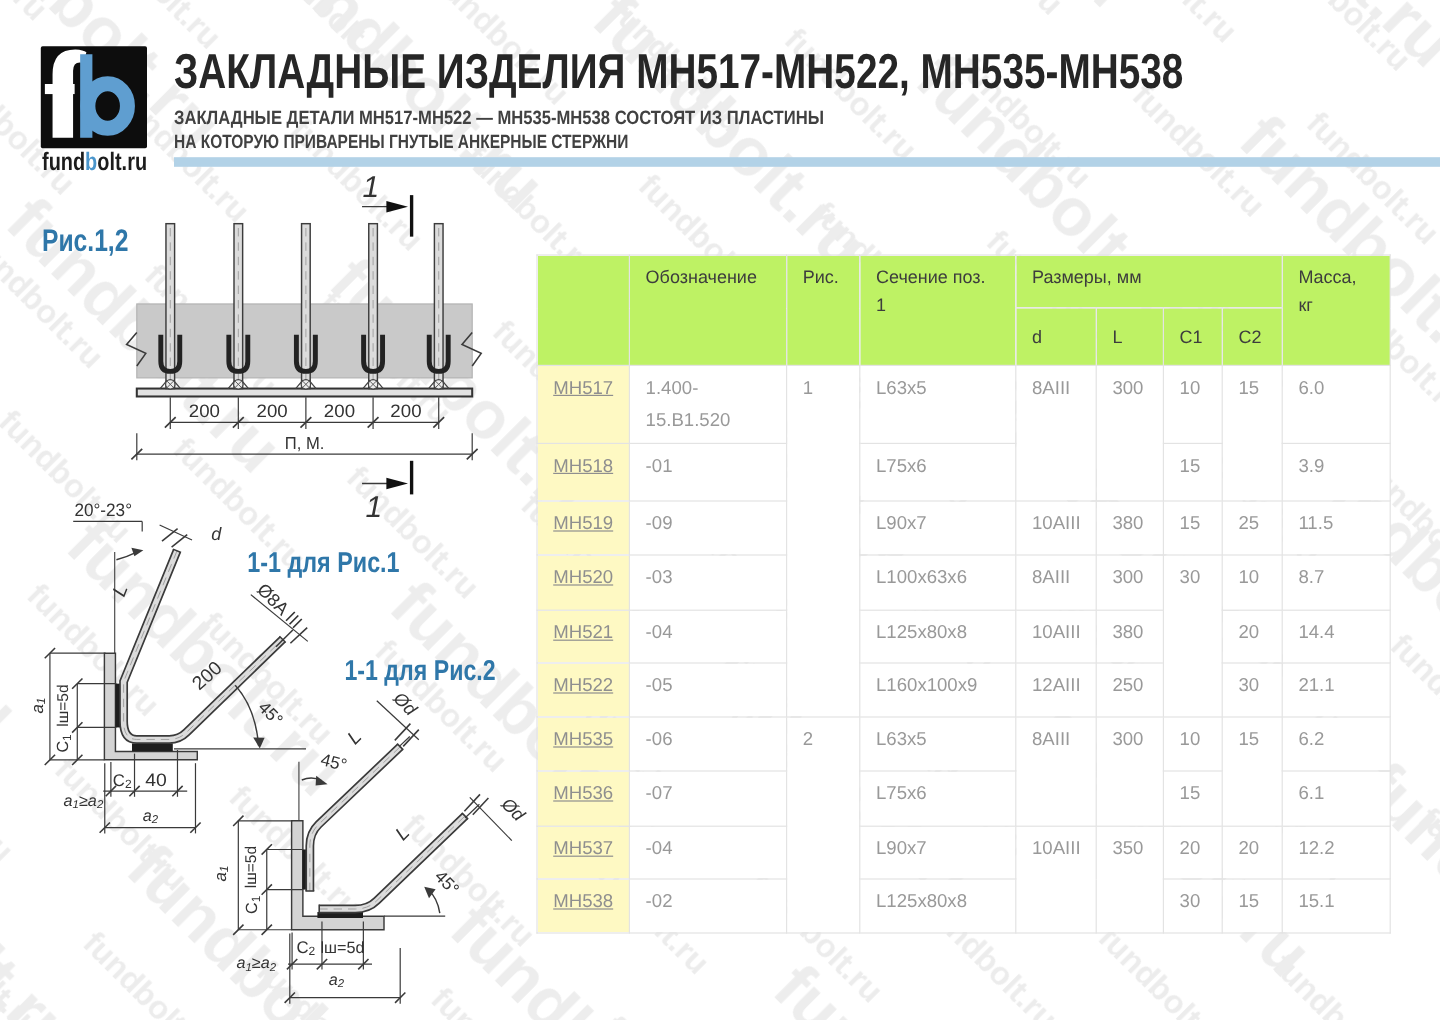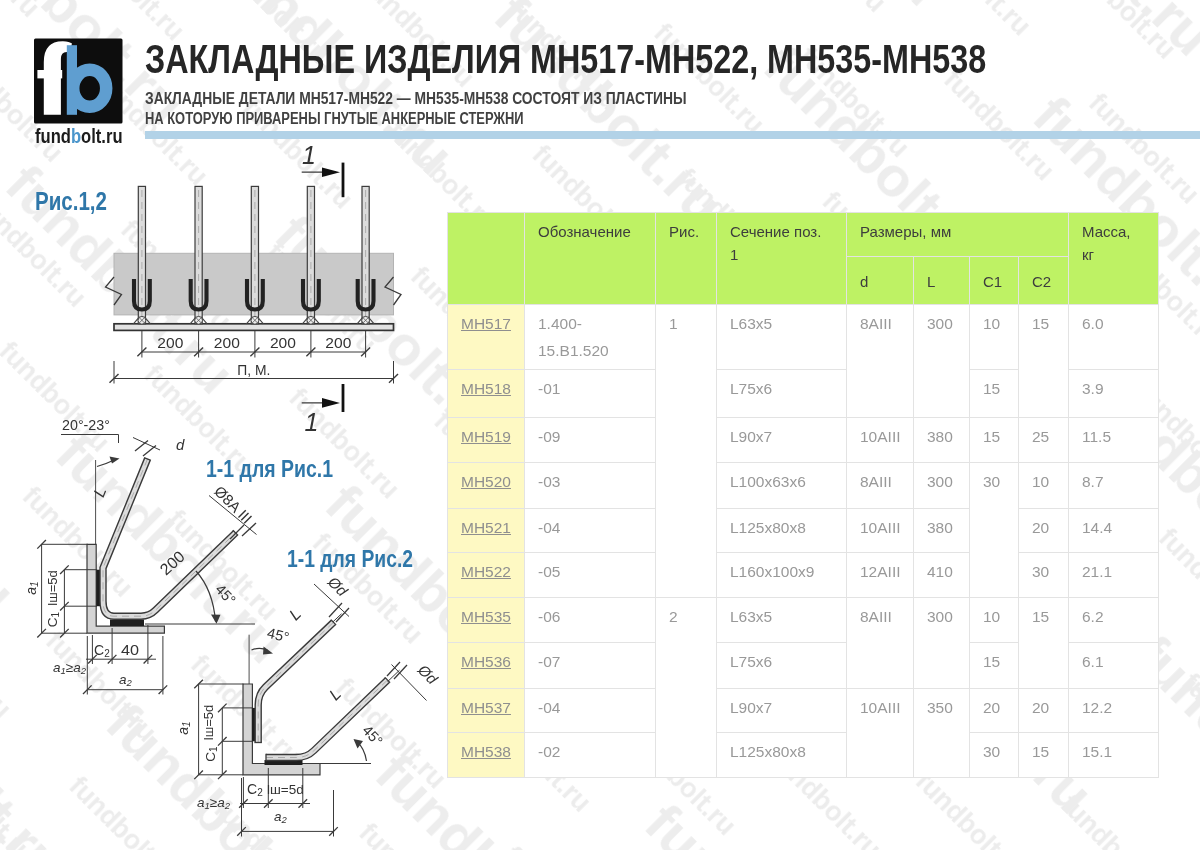--- a/index.html
+++ b/index.html
@@ -333,21 +333,21 @@
         <td>10AIII</td>
         <td>380</td>
         <td>20</td>
         <td>14.4</td>
       </tr>
 <tr style="height:45px">
         <td class="g">МН522</td>
         <td>-05</td>
         <td>L160x100x9</td>
         <td>12AIII</td>
-        <td>410</td>
+        <td>250</td>
         <td>30</td>
         <td>21.1</td>
       </tr>
 <tr style="height:45px">
         <td class="g">МН535</td>
         <td>-06</td>
         <td rowspan="4">2</td>
         <td>L63x5</td>
         <td rowspan="2">8AIII</td>
         <td rowspan="2">300</td>

